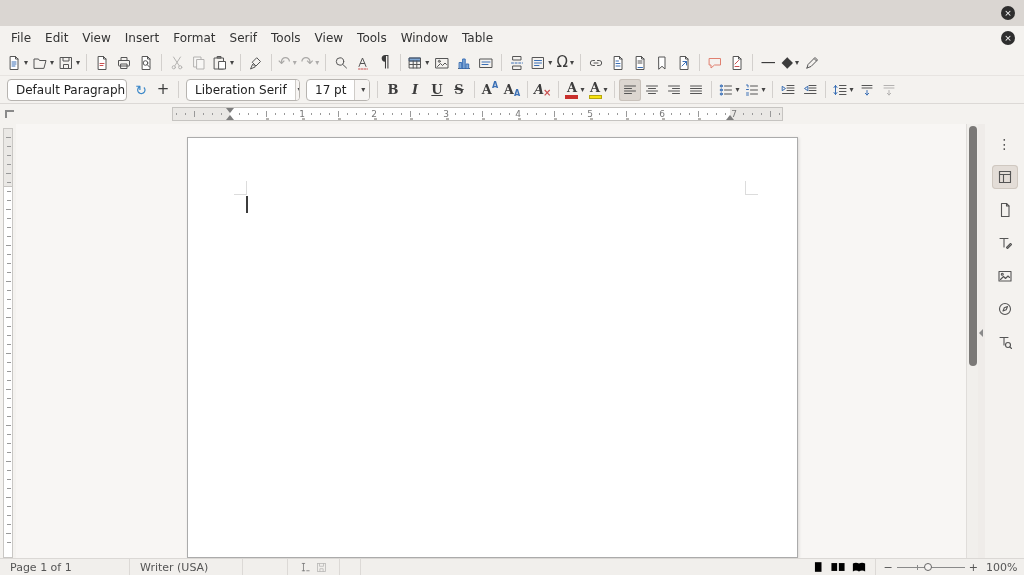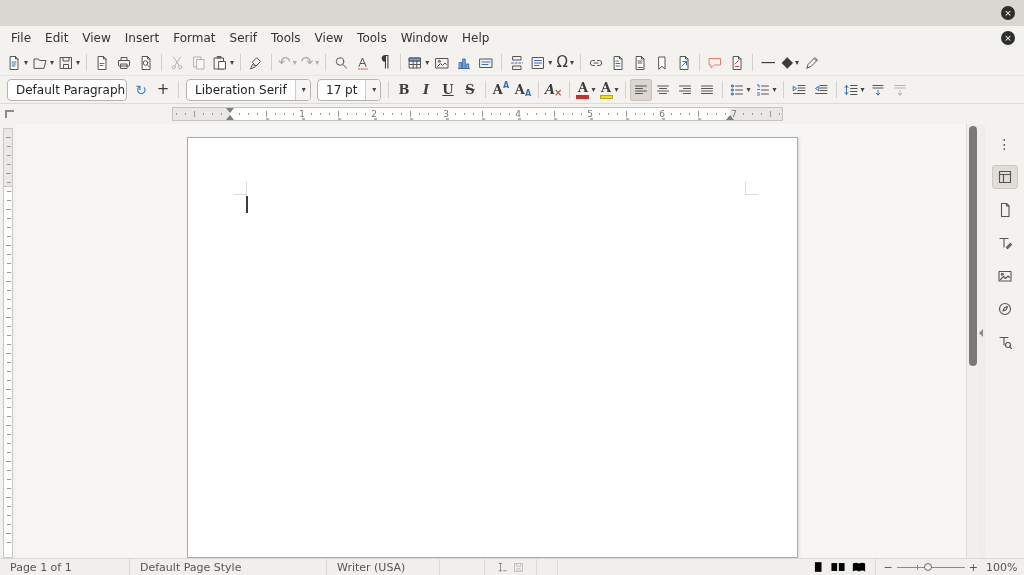--- a/index.html
+++ b/index.html
@@ -147,21 +147,21 @@
       <span class="menu-item">File</span>
       <span class="menu-item">Edit</span>
       <span class="menu-item">View</span>
       <span class="menu-item">Insert</span>
       <span class="menu-item">Format</span>
       <span class="menu-item">Serif</span>
       <span class="menu-item">Tools</span>
       <span class="menu-item">View</span>
       <span class="menu-item">Tools</span>
       <span class="menu-item">Window</span>
-      <span class="menu-item">Help</span>
+      <span class="menu-item">Table</span>
     </span>
   <span class="circle-x">×</span>
 </div>
 
 <div class="toolbar std" id="std-toolbar">
     <span class="tgroup">
       <div class="tbtn">
         <svg viewBox="0 0 16 16" width="16" height="16">
           <path class="wf" d="M4.5 1.5h5L12 4v10.5H4.5z"></path>
           <path d="M9.5 1.5V4H12"></path>
@@ -394,21 +394,21 @@
     <span class="cval">Default Paragraph</span>
 
   </div>
   <div class="tbtn">
     <span class="gicon blue">↻</span>
   </div>
   <div class="tbtn">
     <span class="gicon big">+</span>
   </div>
   <span class="tsep"></span>
-  <div class="combo" style="width:125px">
+  <div class="combo" style="width:114px">
     <span class="cval">Liberation Serif</span>
     <span class="cbtn">
         <span class="caret">▾</span>
       </span>
   </div>
   <div class="combo" style="width:64px">
     <span class="cval">17 pt</span>
     <span class="cbtn">
         <span class="caret">▾</span>
       </span>
@@ -747,21 +747,20 @@
               <path d="M12.8 12.8l1.7 1.7"></path>
             </svg>
           </div>
         </div>
     </div>
   </div>
 </div>
 
 <div class="statusbar">
   <div class="sseg" style="width:130px">Page 1 of 1</div>
-  <div class="sseg" style="width:197px">Default Page Style</div>
   <div class="sseg" style="width:113px">Writer (USA)</div>
   <div class="sseg" style="width:45px"></div>
   <div class="sseg" style="width:52px;justify-content:space-around">
     <svg width="13" height="13" viewBox="0 0 16 16">
         <path d="M4 3h3M5.5 3v9M4 12h3M9.5 12h3"></path>
       </svg>
     <svg width="13" height="13" viewBox="0 0 16 16" style="opacity:.45">
         <rect x="3" y="3" width="10" height="10"></rect>
         <path d="M5.5 3v3.5h5V3M6 13v-3.5h4V13"></path>
       </svg>

